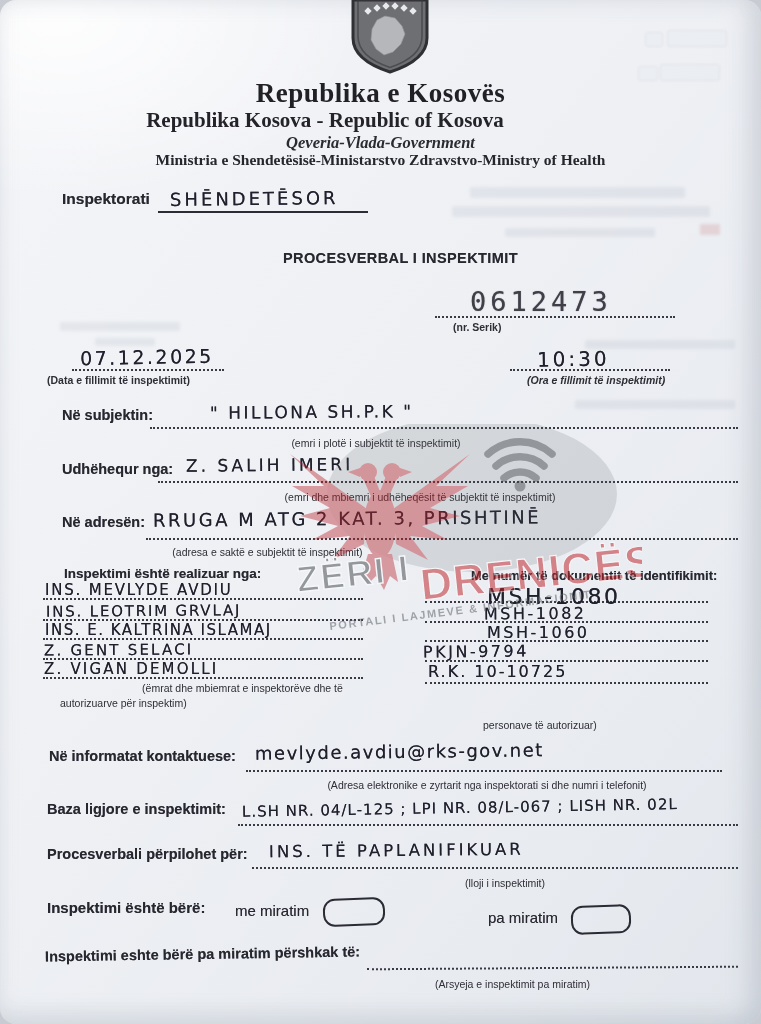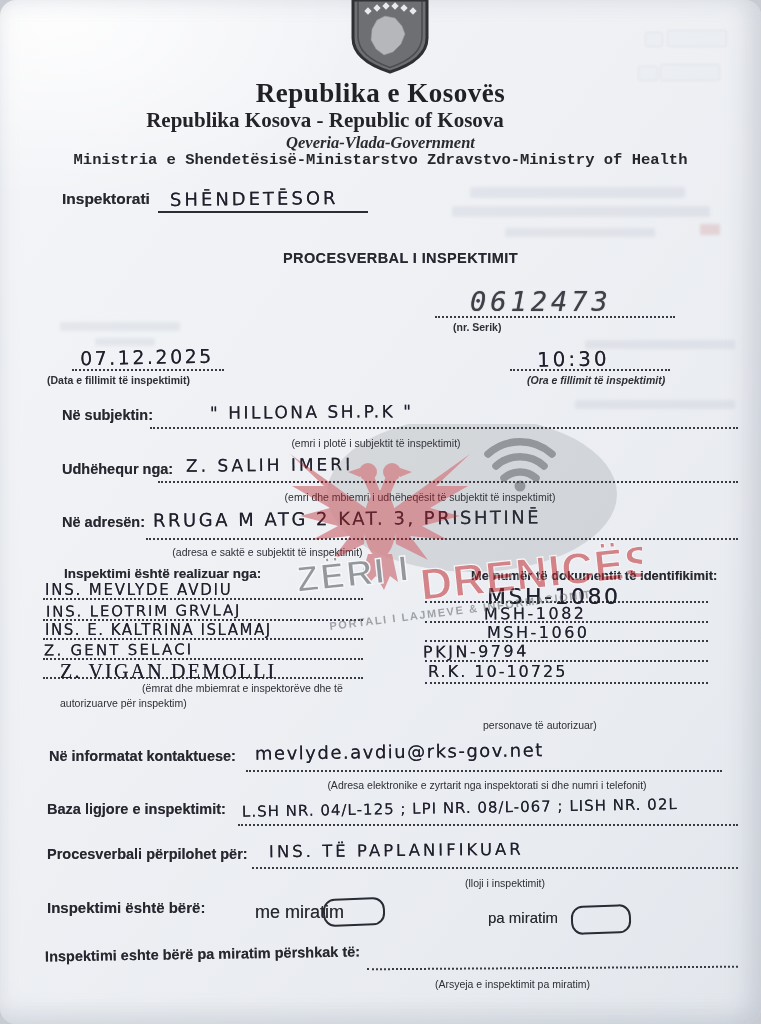--- a/index.html
+++ b/index.html
@@ -58,29 +58,29 @@
       <rect x="-2.6" y="-2.6" width="5.2" height="5.2" transform="translate(48,6) rotate(45)"></rect>
       <rect x="-2.6" y="-2.6" width="5.2" height="5.2" transform="translate(57,8) rotate(45)"></rect>
       <rect x="-2.6" y="-2.6" width="5.2" height="5.2" transform="translate(66,11) rotate(45)"></rect>
     </g>
     <polygon points="38,16 48,18 55,26 58,34 54,44 46,52 37,55 29,49 24,40 25,29 30,20" fill="#b5b7ba" stroke="#929497" stroke-width=".6"></polygon>
   </svg>
 
   <div class="abs ctr h1" style="left:0;top:78px;width:761px;">Republika e Kosovës</div>
   <div class="abs ctr h2" style="left:0;top:108px;width:650px;">Republika Kosova - Republic of Kosova</div>
   <div class="abs ctr h3" style="left:0;top:133px;width:761px;">Qeveria-Vlada-Government</div>
-  <div class="abs ctr h4" style="left:0;top:151px;width:761px;font-family:Liberation Mono, monospace;">Ministria e Shendetësisë-Ministarstvo Zdravstvo-Ministry of Health</div>
+  <div class="abs ctr h4" style="left:0;top:151px;width:761px;">Ministria e Shendetësisë-Ministarstvo Zdravstvo-Ministry of Health</div>
 
   <div class="abs lbl" style="left:62px;top:190px;font-size:15.5px;">Inspektorati</div>
   <div class="abs solidline" style="left:158px;top:210px;width:210px;"></div>
   <div class="abs hw" style="left:170px;top:188px;font-size:18px;letter-spacing:3px;transform:rotate(-.6deg);">SHĒNDETĒSOR</div>
 
   <div class="abs lbl" style="left:283px;top:250px;font-size:14.5px;letter-spacing:.4px;">PROCESVERBAL I INSPEKTIMIT</div>
 
-  <div class="abs stamp" style="left:470px;top:286px;font-style:italic;">0612473</div>
+  <div class="abs stamp" style="left:470px;top:286px;">0612473</div>
   <div class="abs dots" style="left:435px;top:315px;width:240px;"></div>
   <div class="abs cap" style="left:453px;top:320px;font-weight:bold;">(nr. Serik)</div>
 
   <div class="abs hw" style="left:80px;top:346px;font-size:19px;letter-spacing:2.5px;transform:rotate(-1deg);">07.12.2025</div>
   <div class="abs dots" style="left:72px;top:368px;width:152px;"></div>
   <div class="abs cap" style="left:47px;top:373px;font-weight:bold;">(Data e fillimit të inspektimit)</div>
 
   <div class="abs hw" style="left:537px;top:347px;font-size:20px;letter-spacing:3px;transform:rotate(-1deg);">10:30</div>
   <div class="abs dots" style="left:510px;top:368px;width:160px;"></div>
   <div class="abs cap" style="left:527px;top:373px;font-weight:bold;font-style:italic;">(Ora e fillimit të inspektimit)</div>
@@ -103,21 +103,21 @@
   <div class="abs lbl" style="left:64px;top:566px;font-size:13.5px;">Inspektimi është realizuar nga:</div>
   <div class="abs dots" style="left:43px;top:597px;width:320px;"></div>
   <div class="abs dots" style="left:43px;top:618px;width:320px;"></div>
   <div class="abs dots" style="left:43px;top:637px;width:320px;"></div>
   <div class="abs dots" style="left:43px;top:657px;width:320px;"></div>
   <div class="abs dots" style="left:43px;top:676px;width:320px;"></div>
   <div class="abs hw" style="left:45px;top:581px;font-size:15px;letter-spacing:1.8px;">INS. MEVLYDE AVDIU</div>
   <div class="abs hw" style="left:46px;top:602px;font-size:15px;letter-spacing:1.8px;transform:rotate(-.4deg);">INS. LEOTRIM GRVLAJ</div>
   <div class="abs hw" style="left:45px;top:621px;font-size:15px;letter-spacing:1.5px;">INS. E. KALTRINA ISLAMAJ</div>
   <div class="abs hw" style="left:44px;top:641px;font-size:15px;letter-spacing:2.2px;transform:rotate(-.4deg);">Z. GENT SELACI</div>
-  <div class="abs hw" style="left:60px;top:660px;font-size:20px;letter-spacing:2.2px;font-family:Liberation Serif, serif;">Z. VIGAN DEMOLLI</div>
+  <div class="abs hw" style="left:44px;top:660px;font-size:15px;letter-spacing:2.2px;">Z. VIGAN DEMOLLI</div>
   <div class="abs cap ctr" style="left:75px;top:681px;width:335px;">(ëmrat dhe mbiemrat e inspektorëve dhe të</div>
   <div class="abs cap" style="left:60px;top:696px;width:280px;">autorizuarve për inspektim)</div>
 
   <div class="abs lbl" style="left:438px;top:568px;font-size:13px;padding-left:33px;">Me numër të dokumentit të identifikimit:</div>
   <div class="abs dots" style="left:425px;top:600px;width:283px;"></div>
   <div class="abs dots" style="left:425px;top:620px;width:283px;"></div>
   <div class="abs dots" style="left:425px;top:639px;width:283px;"></div>
   <div class="abs dots" style="left:425px;top:659px;width:283px;"></div>
   <div class="abs dots" style="left:425px;top:681px;width:283px;"></div>
   <div class="abs hw" style="left:487px;top:584px;font-size:22px;letter-spacing:2.5px;">MSH-1080</div>
@@ -135,21 +135,21 @@
   <div class="abs lbl" style="left:47px;top:801px;">Baza ligjore e inspektimit:</div>
   <div class="abs dots" style="left:238px;top:823px;width:500px;"></div>
   <div class="abs hw" style="left:242px;top:799px;font-size:15px;letter-spacing:1px;transform:rotate(-1deg);">L.SH NR. 04/L-125 ; LPI NR. 08/L-067 ; LISH NR. 02L</div>
 
   <div class="abs lbl" style="left:47px;top:846px;">Procesverbali përpilohet për:</div>
   <div class="abs dots" style="left:252px;top:866px;width:486px;"></div>
   <div class="abs hw" style="left:269px;top:841px;font-size:16.5px;letter-spacing:3px;transform:rotate(-.6deg);">INS. TË PAPLANIFIKUAR</div>
   <div class="abs cap ctr" style="left:420px;top:876px;width:170px;">(lloji i inspektimit)</div>
 
   <div class="abs lbl" style="left:47px;top:899px;font-size:15px;">Inspektimi është bërë:</div>
-  <div class="abs lbl" style="left:235px;top:902px;font-weight:normal;font-size:18px;margin-left:20px;">me miratim</div>
+  <div class="abs lbl" style="left:235px;top:902px;font-weight:normal;font-size:15px;">me miratim</div>
   <div class="abs chk" style="left:323px;top:898px;width:58px;height:24px;transform:rotate(-2deg);"></div>
   <div class="abs lbl" style="left:488px;top:909px;font-weight:normal;font-size:15px;">pa miratim</div>
   <div class="abs chk" style="left:571px;top:905px;width:56px;height:25px;transform:rotate(-2deg);"></div>
 
   <div class="abs lbl" style="left:45px;top:946px;font-size:14.5px;transform:rotate(-.9deg);">Inspektimi eshte bërë pa miratim përshkak të:</div>
   <div class="abs dots" style="left:367px;top:966px;width:371px;transform:rotate(-.4deg);"></div>
   <div class="abs cap ctr" style="left:415px;top:977px;width:195px;text-align:center;">(Arsyeja e inspektimit pa miratim)</div>
 
   <svg class="abs" style="left:272px;top:424px;opacity:.52;pointer-events:none;z-index:40;" width="370" height="250" viewBox="0 0 370 250">
     <ellipse cx="200" cy="70" rx="145" ry="78" fill="#5b5f64" opacity=".32"></ellipse>

